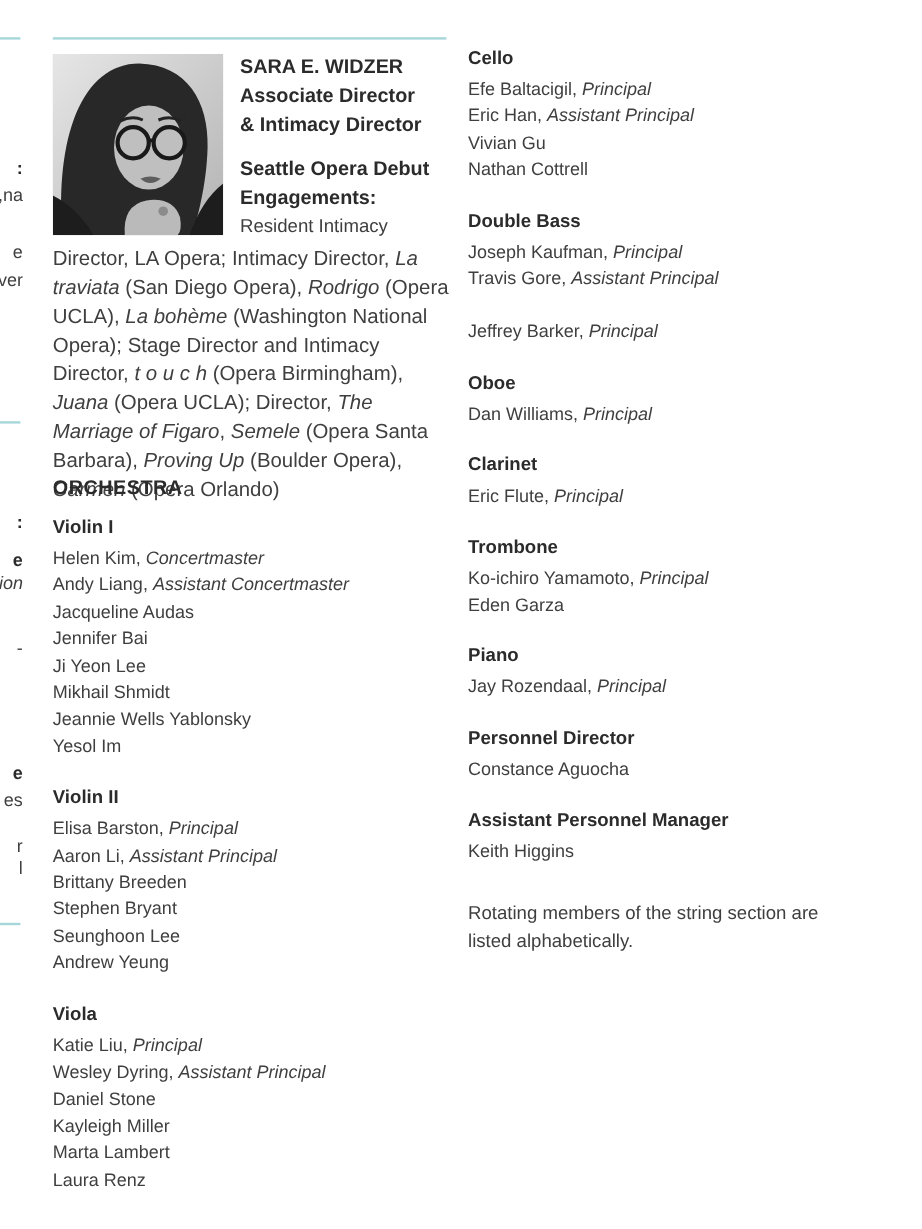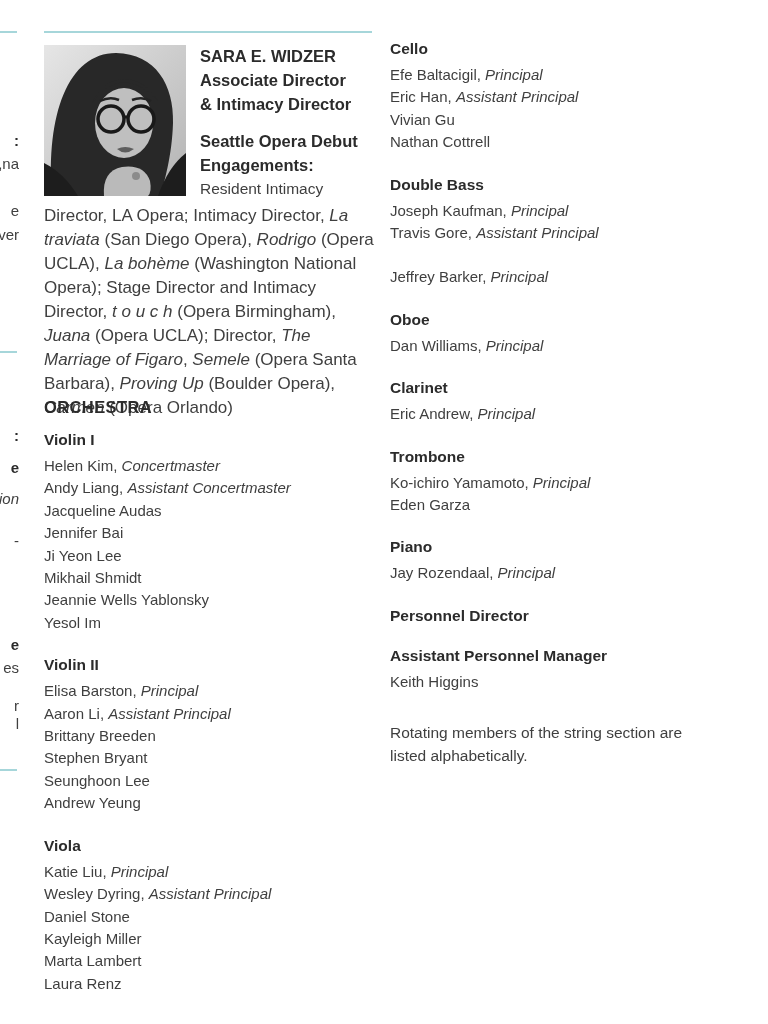--- a/index.html
+++ b/index.html
@@ -24,21 +24,21 @@
   .rule-mid-stub{left:0;top:351px;width:17px;}
   .rule-low-stub{left:0;top:769px;width:17px;}
 
   
   .fragment{
     position:absolute;left:0;width:19px;
     text-align:right;font-size:15px;line-height:15px;
     white-space:nowrap;overflow:hidden;direction:rtl;
   }
   .fragment.bold{font-weight:700;color:var(--head);}
-  .fragment.italic{font-style:italic;margin-top:12px;}
+  .fragment.italic{font-style:italic;}
 
   
   .photo{
     position:absolute;left:44px;top:45px;width:142px;height:151px;
     filter:grayscale(1);overflow:hidden;background:#d9d9d9;
   }
   .bio-head{
     position:absolute;left:200px;top:44px;width:180px;
     font-size:16.5px;line-height:24px;
   }
@@ -180,33 +180,34 @@
         </section>
         <section class="roster-section">
           <div class="member"><span>Jeffrey Barker</span>, <span class="role">Principal</span></div>
         </section>
         <section class="roster-section">
           <h3 class="roster-heading">Oboe</h3>
           <div class="member"><span>Dan Williams</span>, <span class="role">Principal</span></div>
         </section>
         <section class="roster-section">
           <h3 class="roster-heading">Clarinet</h3>
-          <div class="member"><span>Eric Andrew</span>, <span class="role">Principal</span></div>
+          <div class="member"><span>Eric Flute</span>, <span class="role">Principal</span></div>
         </section>
         <section class="roster-section">
           <h3 class="roster-heading">Trombone</h3>
           <div class="member"><span>Ko-ichiro Yamamoto</span>, <span class="role">Principal</span></div>
           <div class="member"><span>Eden Garza</span></div>
         </section>
         <section class="roster-section">
           <h3 class="roster-heading">Piano</h3>
           <div class="member"><span>Jay Rozendaal</span>, <span class="role">Principal</span></div>
         </section>
         <section class="roster-section">
           <h3 class="roster-heading">Personnel Director</h3>
+          <div class="member"><span>Constance Aguocha</span></div>
         </section>
         <section class="roster-section">
           <h3 class="roster-heading">Assistant Personnel Manager</h3>
           <div class="member"><span>Keith Higgins</span></div>
         </section>
       </div>
     <p class="footnote">Rotating members of the string section are listed alphabetically.</p>
   </div>
 
 </div>

